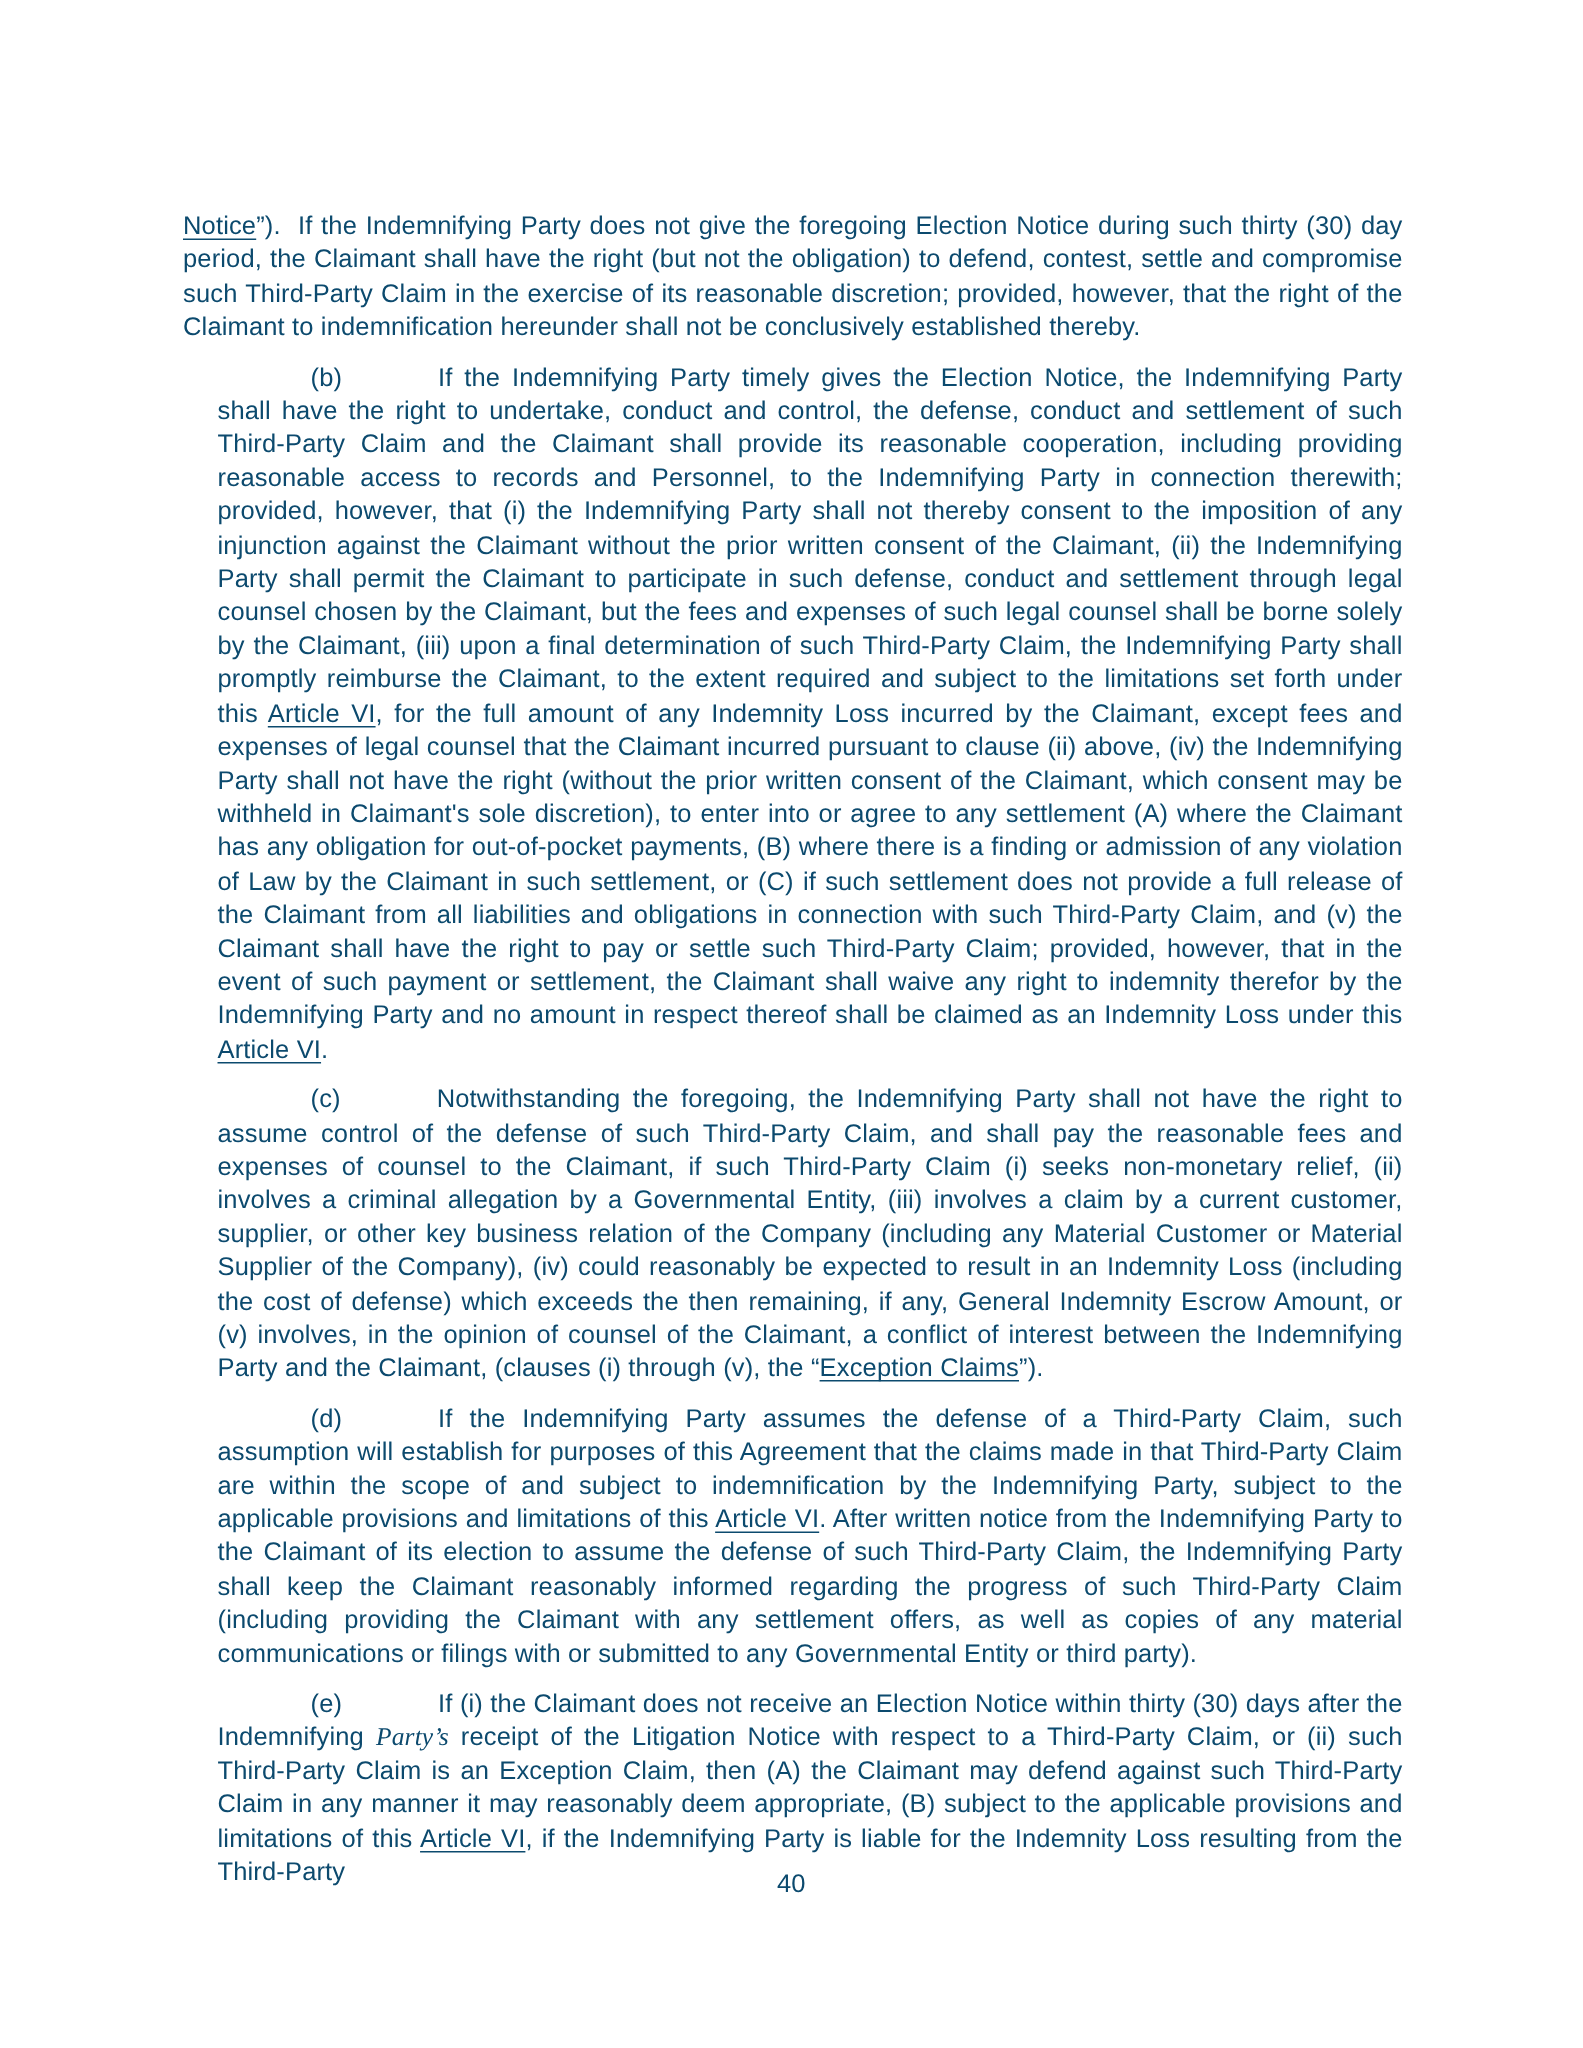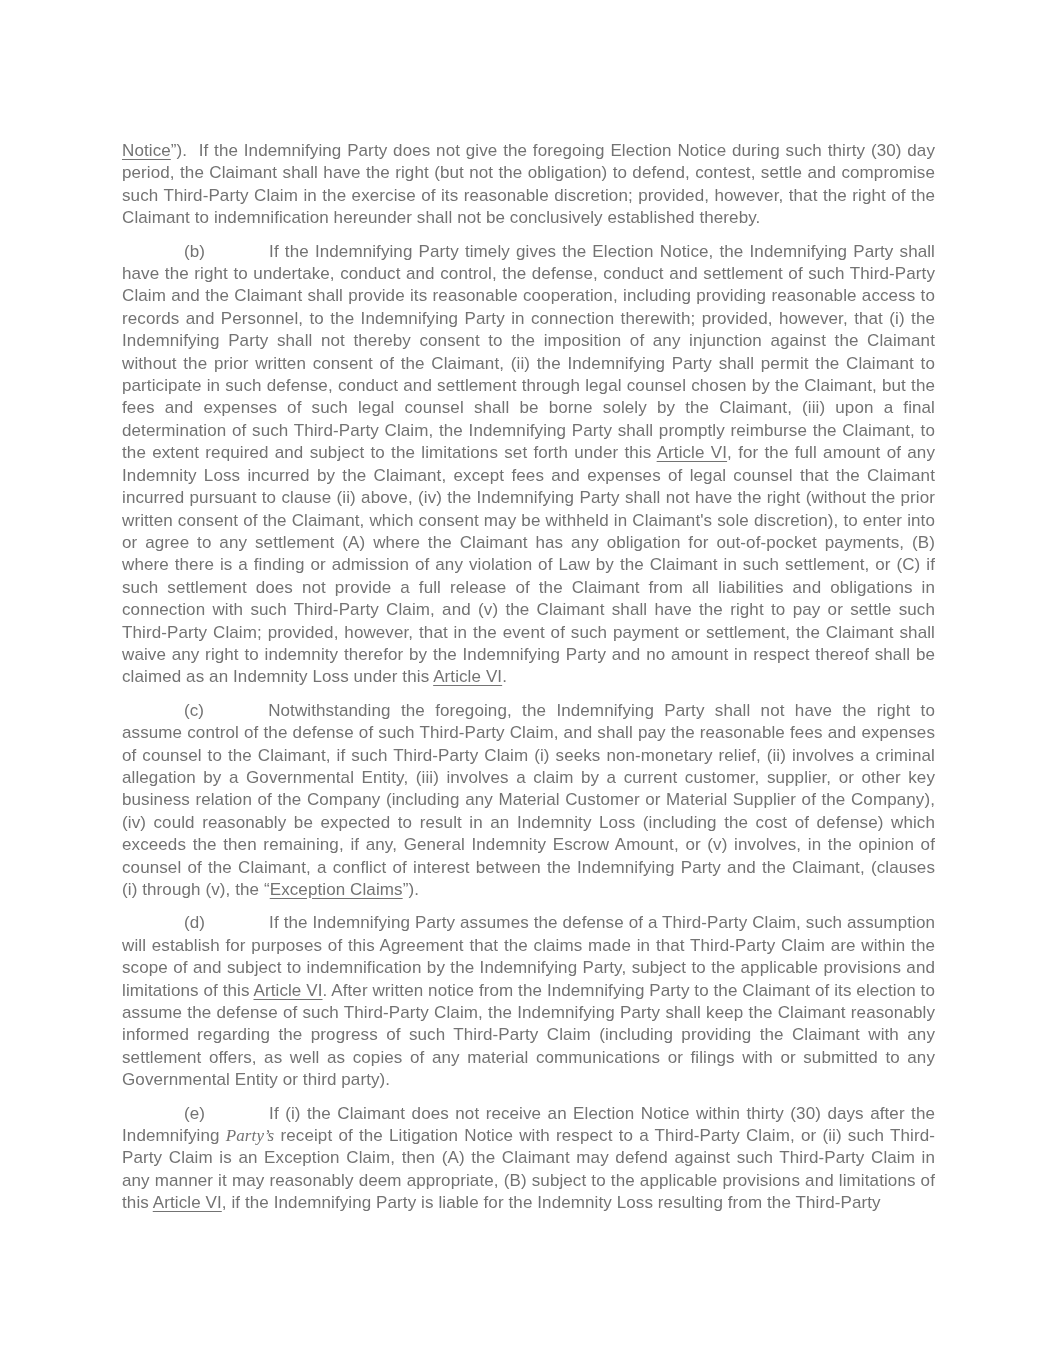--- a/index.html
+++ b/index.html
@@ -7,39 +7,40 @@
     padding: 0;
     background: #ffffff;
   }
   .page {
     position: relative;
     width: 1055px;
     height: 1286px;
     background: #ffffff;
     overflow: hidden;
     font-family: "Liberation Sans", sans-serif;
-    color: #737373;
+    color: #0c4a6e;
   }
   .doc-body {
     position: absolute;
     left: 122px;
     top: 140px;
     width: 813px;
     font-size: 17px;
     line-height: 22.4px;
     text-align: justify;
     text-justify: inter-word;
     letter-spacing: 0.1px;
   }
   .para {
     margin: 0;
     padding: 0;
   }
   .para + .para {
     margin-top: 11px;
+    margin-left: 23px;
   }
   .para.indent {
     text-indent: 62px;
   }
   .tab {
     display: inline-block;
     width: 64px;
   }
   .u {
     text-decoration: underline;
@@ -62,13 +63,14 @@
 <body>
 
 <div class="page">
   <div class="doc-body" id="doc-body">
       <p class="para"><span class="u ">Notice</span><span class="">”).&nbsp; If the Indemnifying Party does not give the foregoing Election Notice during such thirty (30) day period, the Claimant shall have the right (but not the obligation) to defend, contest, settle and compromise such Third-Party Claim in the exercise of its reasonable discretion; provided, however, that the right of the Claimant to indemnification hereunder shall not be conclusively established thereby.</span></p>
       <p class="para indent"><span class="">(b)</span><span class="tab"></span><span class="">If the Indemnifying Party timely gives the Election Notice, the Indemnifying Party shall have the right to undertake, conduct and control, the defense, conduct and settlement of such Third-Party Claim and the Claimant shall provide its reasonable cooperation, including providing reasonable access to records and Personnel, to the Indemnifying Party in connection therewith; provided, however, that (i) the Indemnifying Party shall not thereby consent to the imposition of any injunction against the Claimant without the prior written consent of the Claimant, (ii) the Indemnifying Party shall permit the Claimant to participate in such defense, conduct and settlement through legal counsel chosen by the Claimant, but the fees and expenses of such legal counsel shall be borne solely by the Claimant, (iii) upon a final determination of such Third-Party Claim, the Indemnifying Party shall promptly reimburse the Claimant, to the extent required and subject to the limitations set forth under this </span><span class="u ">Article VI</span><span class="">, for the full amount of any Indemnity Loss incurred by the Claimant, except fees and expenses of legal counsel that the Claimant incurred pursuant to clause (ii) above, (iv) the Indemnifying Party shall not have the right (without the prior written consent of the Claimant, which consent may be withheld in Claimant's sole discretion), to enter into or agree to any settlement (A) where the Claimant has any obligation for out-of-pocket payments, (B) where there is a finding or admission of any violation of Law by the Claimant in such settlement, or (C) if such settlement does not provide a full release of the Claimant from all liabilities and obligations in connection with such Third-Party Claim, and (v) the Claimant shall have the right to pay or settle such Third-Party Claim; provided, however, that in the event of such payment or settlement, the Claimant shall waive any right to indemnity therefor by the Indemnifying Party and no amount in respect thereof shall be claimed as an Indemnity Loss under this </span><span class="u ">Article VI</span><span class="">.</span></p>
       <p class="para indent"><span class="">(c)</span><span class="tab"></span><span class="">Notwithstanding the foregoing, the Indemnifying Party shall not have the right to assume control of the defense of such Third-Party Claim, and shall pay the reasonable fees and expenses of counsel to the Claimant, if such Third-Party Claim (i) seeks non-monetary relief, (ii) involves a criminal allegation by a Governmental Entity, (iii) involves a claim by a current customer, supplier, or other key business relation of the Company (including any Material Customer or Material Supplier of the Company), (iv) could reasonably be expected to result in an Indemnity Loss (including the cost of defense) which exceeds the then remaining, if any, General Indemnity Escrow Amount, or (v) involves, in the opinion of counsel of the Claimant, a conflict of interest between the Indemnifying Party and the Claimant, (clauses (i) through (v), the “</span><span class="u ">Exception Claims</span><span class="">”).</span></p>
       <p class="para indent"><span class="">(d)</span><span class="tab"></span><span class="">If the Indemnifying Party assumes the defense of a Third-Party Claim, such assumption will establish for purposes of this Agreement that the claims made in that Third-Party Claim are within the scope of and subject to indemnification by the Indemnifying Party, subject to the applicable provisions and limitations of this </span><span class="u ">Article VI</span><span class="">. After written notice from the Indemnifying Party to the Claimant of its election to assume the defense of such Third-Party Claim, the Indemnifying Party shall keep the Claimant reasonably informed regarding the progress of such Third-Party Claim (including providing the Claimant with any settlement offers, as well as copies of any material communications or filings with or submitted to any Governmental Entity or third party).</span></p>
       <p class="para indent"><span class="">(e)</span><span class="tab"></span><span class="">If (i) the Claimant does not receive an Election Notice within thirty (30) days after the Indemnifying </span><span class="serif">Party’s</span><span class=""> receipt of the Litigation Notice with respect to a Third-Party Claim, or (ii) such Third-Party Claim is an Exception Claim, then (A) the Claimant may defend against such Third-Party Claim in any manner it may reasonably deem appropriate, (B) subject to the applicable provisions and limitations of this </span><span class="u ">Article VI</span><span class="">, if the Indemnifying Party is liable for the Indemnity Loss resulting from the Third-Party</span></p>
     </div>
+  <div class="page-number">40</div>
 </div>
 
 </body></html>

